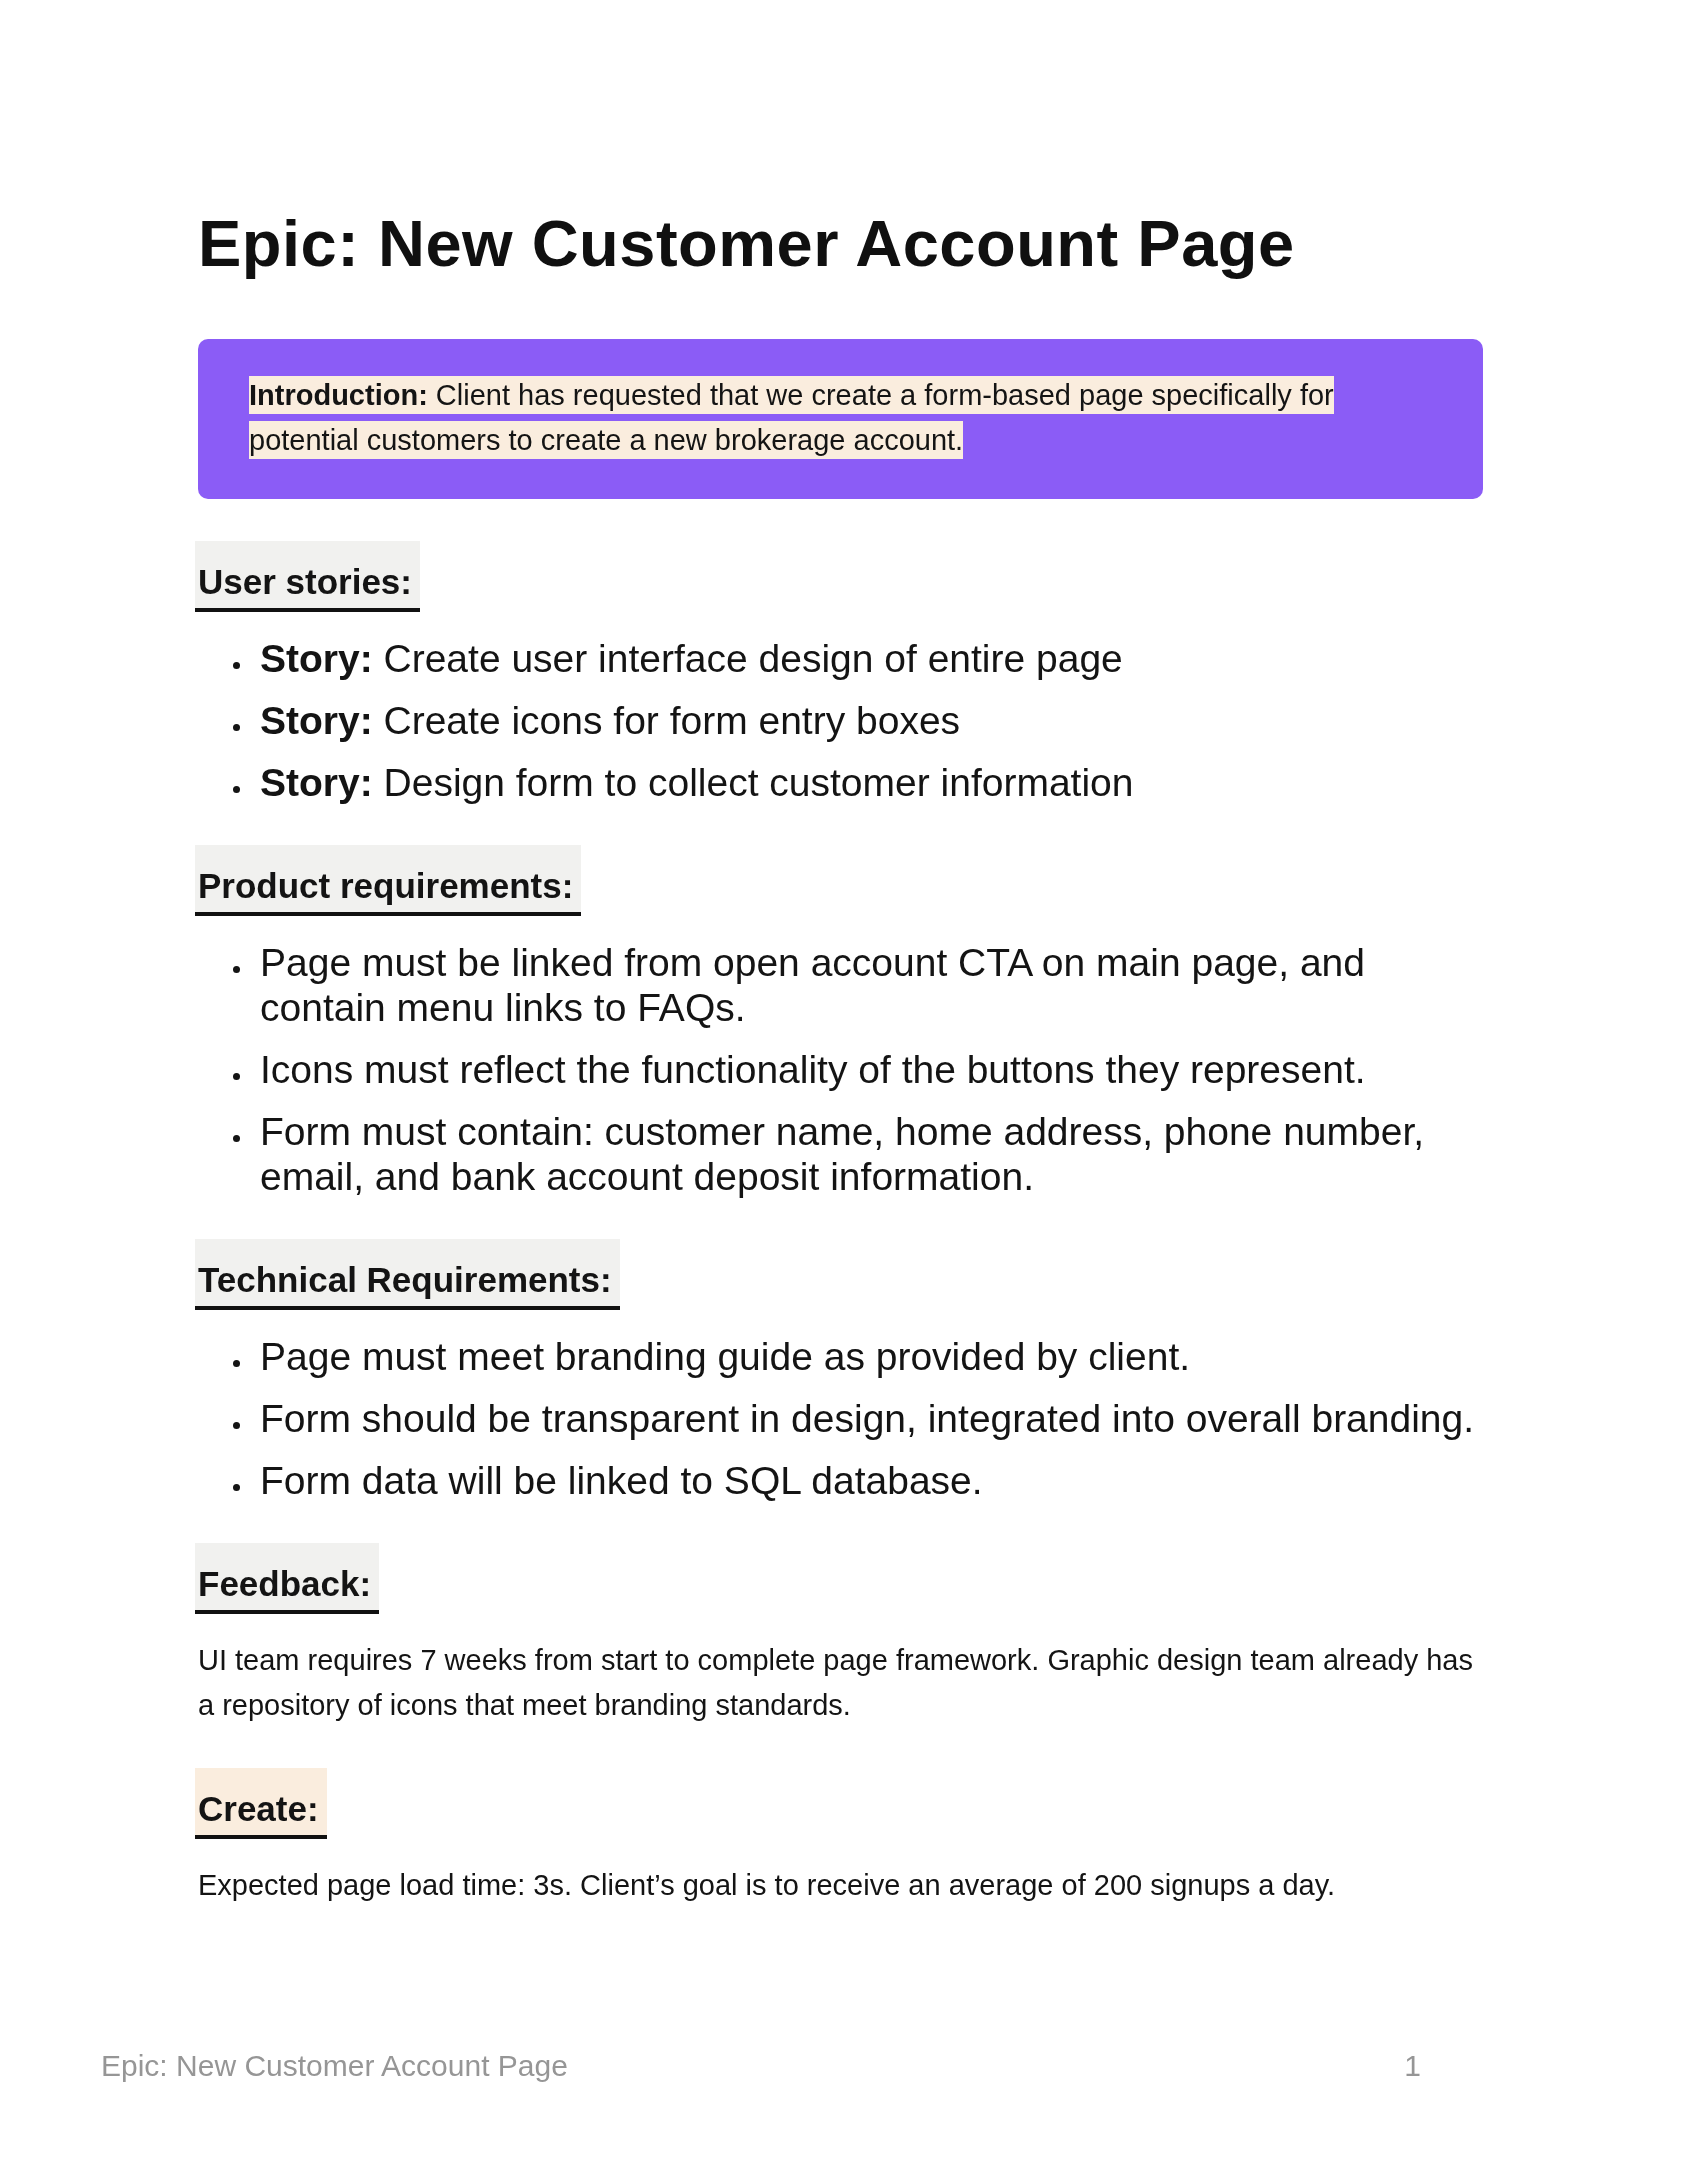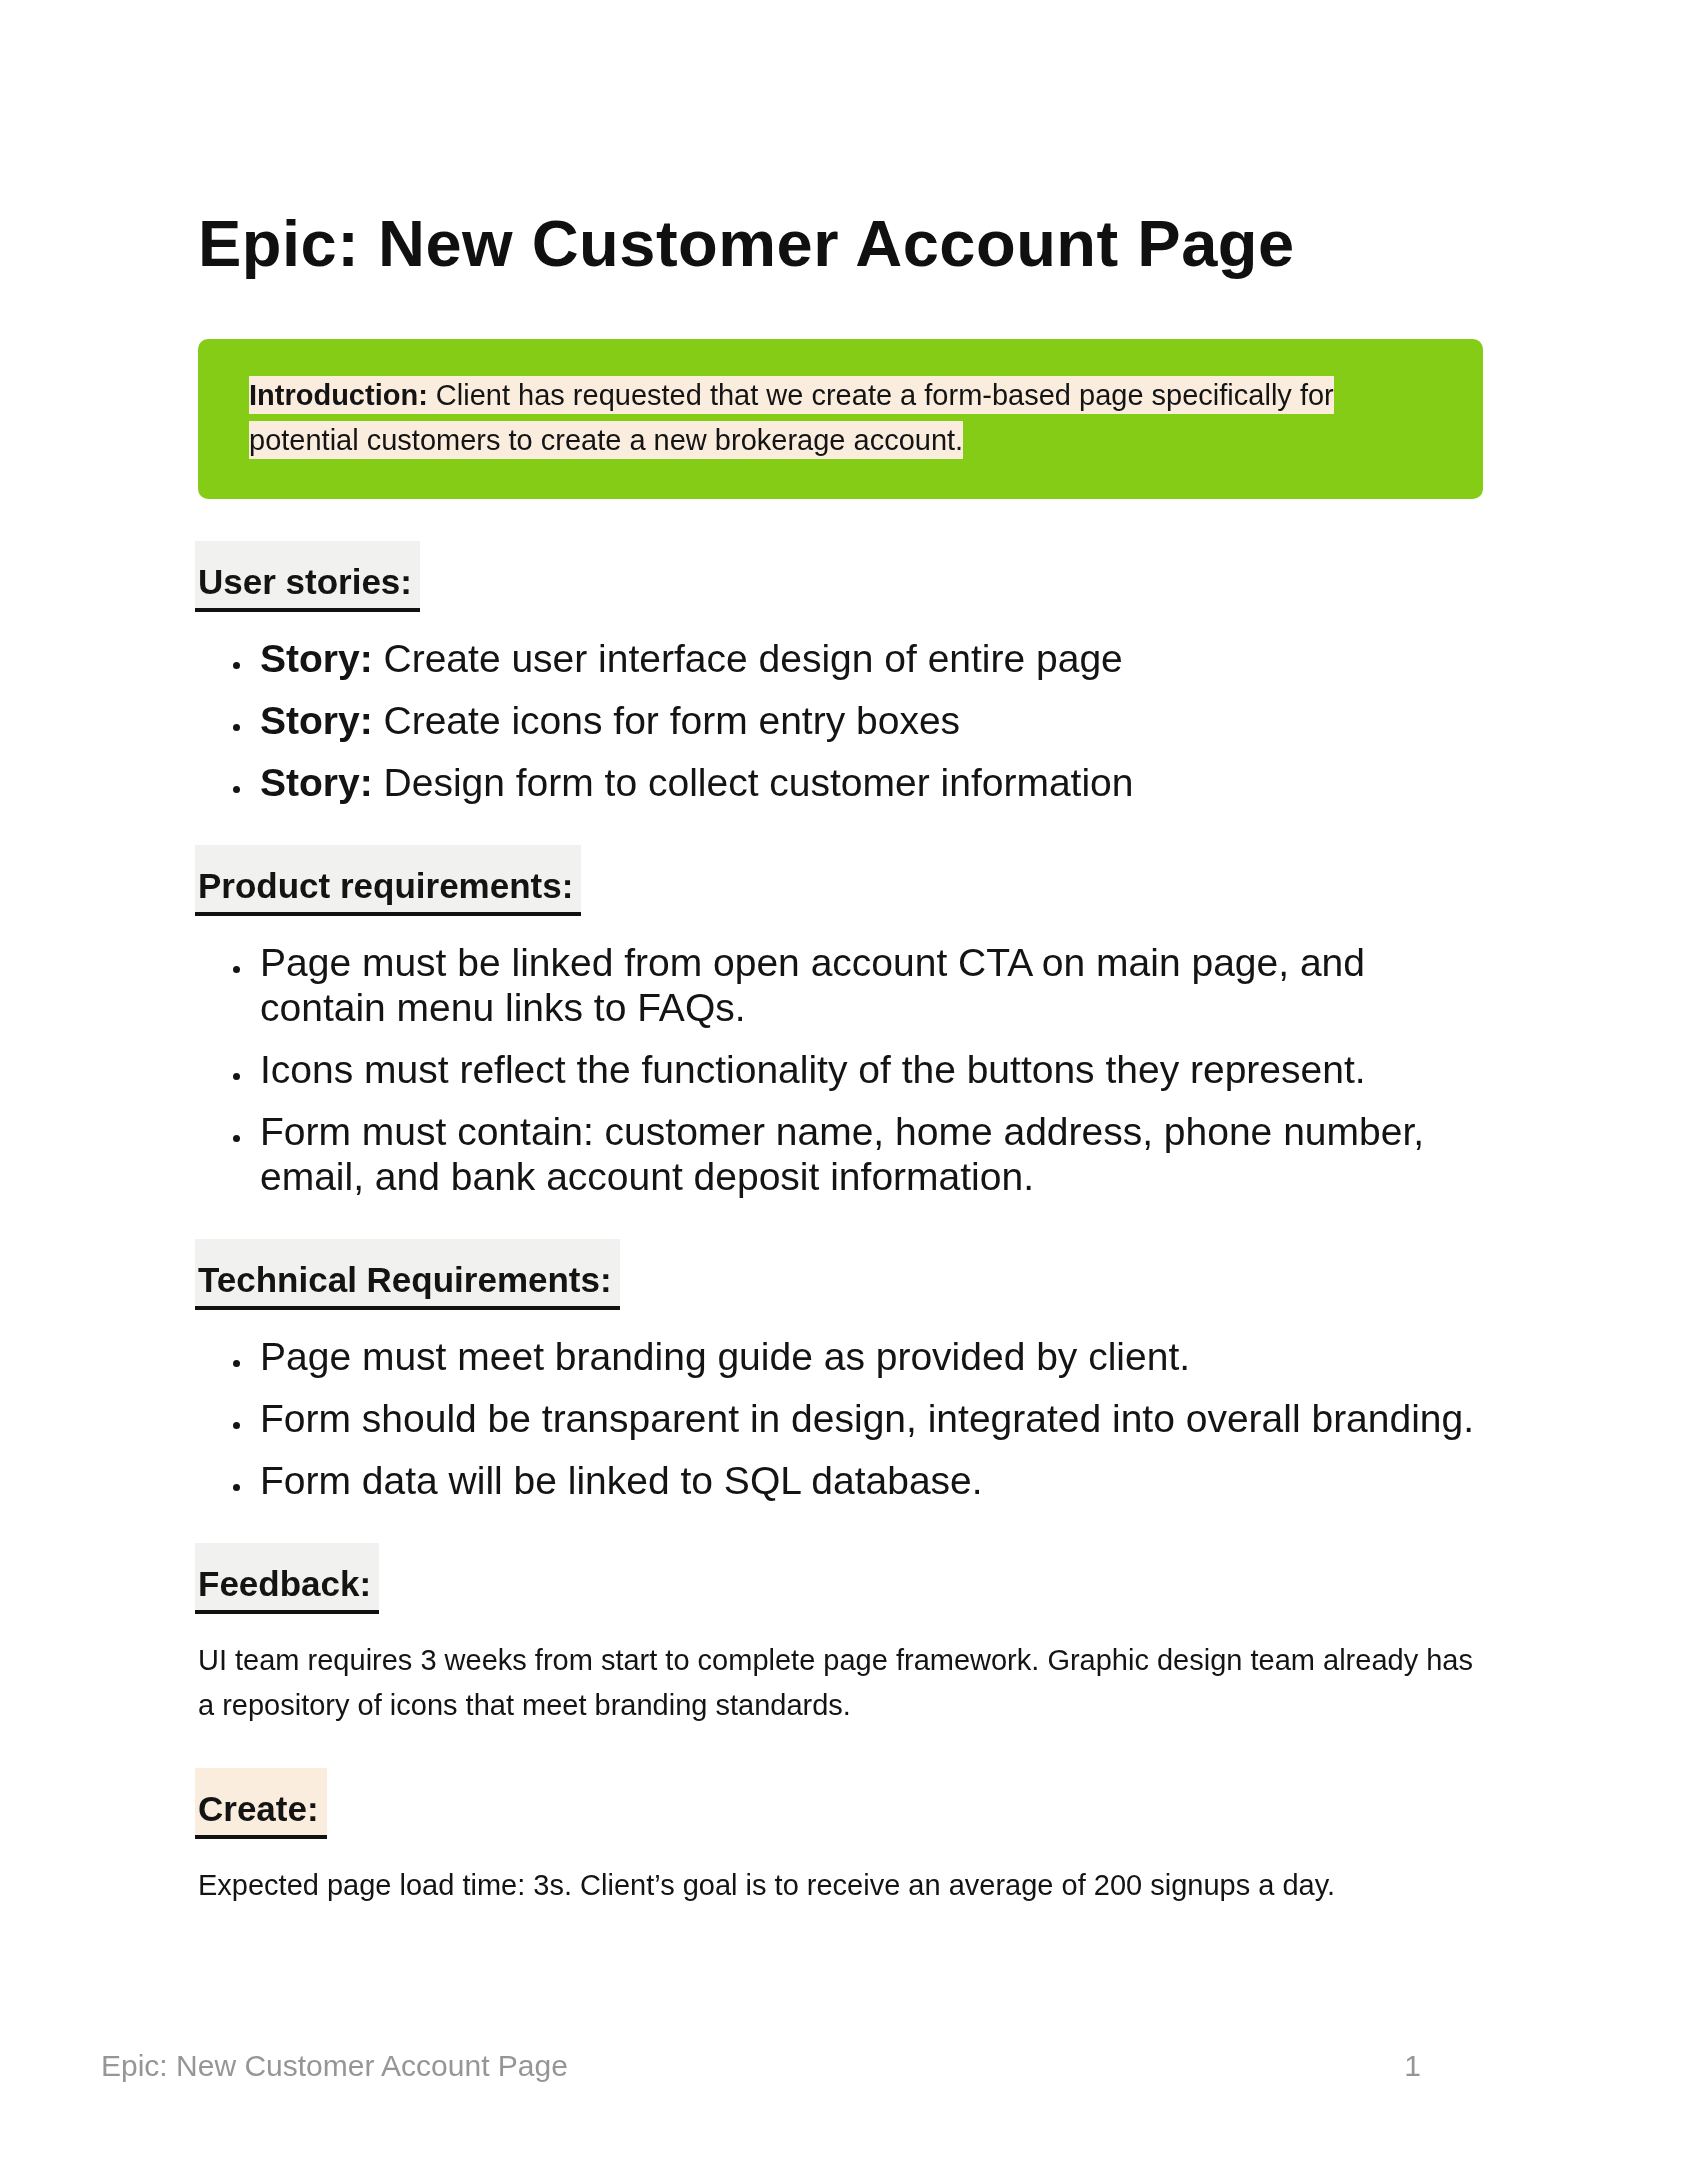--- a/index.html
+++ b/index.html
@@ -23,21 +23,21 @@
   }
   h1.doc-title {
     font-size: 65px;
     font-weight: bold;
     letter-spacing: 0.5px;
     line-height: 1.05;
     color: #101010;
     margin-bottom: 61px;
   }
   .intro-box {
-    background: #84cc16;
+    background: #8b5cf6;
     border-radius: 10px;
     width: 1285px;
     padding: 34px 51px 36px 51px;
     margin-bottom: 42px;
   }
   .intro-box p {
     font-size: 29px;
     line-height: 45px;
   }
   .hl-peach {
@@ -125,21 +125,21 @@
         <div class="section">
           <h2><span class="h2-inner bg-gray">Technical Requirements:</span></h2>
           <ul>
             <li><span>Page must meet branding guide as provided by client.</span></li>
             <li><span>Form should be transparent in design, integrated into overall branding.</span></li>
             <li><span>Form data will be linked to SQL database.</span></li>
           </ul>
         </div>
         <div class="section">
           <h2><span class="h2-inner bg-gray">Feedback:</span></h2>
-          <p class="body-para">UI team requires 3 weeks from start to complete page framework. Graphic design team already has a repository of icons that meet branding standards.</p>
+          <p class="body-para">UI team requires 7 weeks from start to complete page framework. Graphic design team already has a repository of icons that meet branding standards.</p>
         </div>
         <div class="section">
           <h2><span class="h2-inner bg-peach">Create:</span></h2>
           <p class="body-para">Expected page load time: 3s. Client’s goal is to receive an average of 200 signups a day.</p>
         </div>
       </div>
 
   </div>
 
   <div class="footer">

